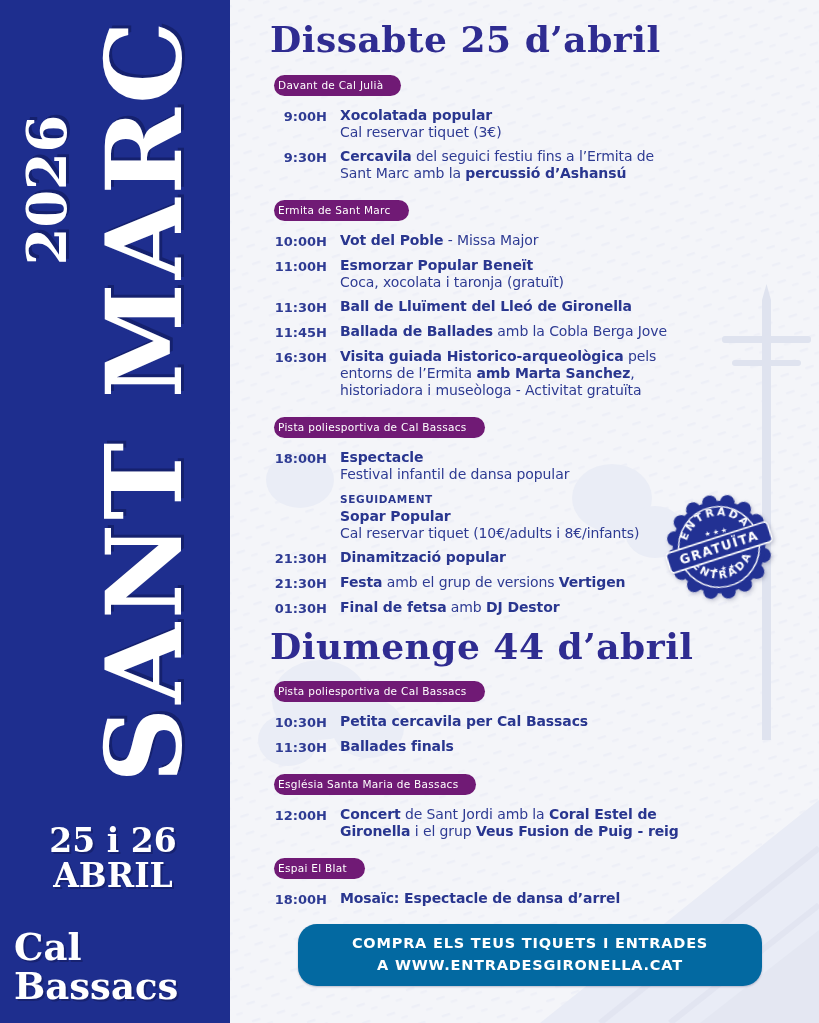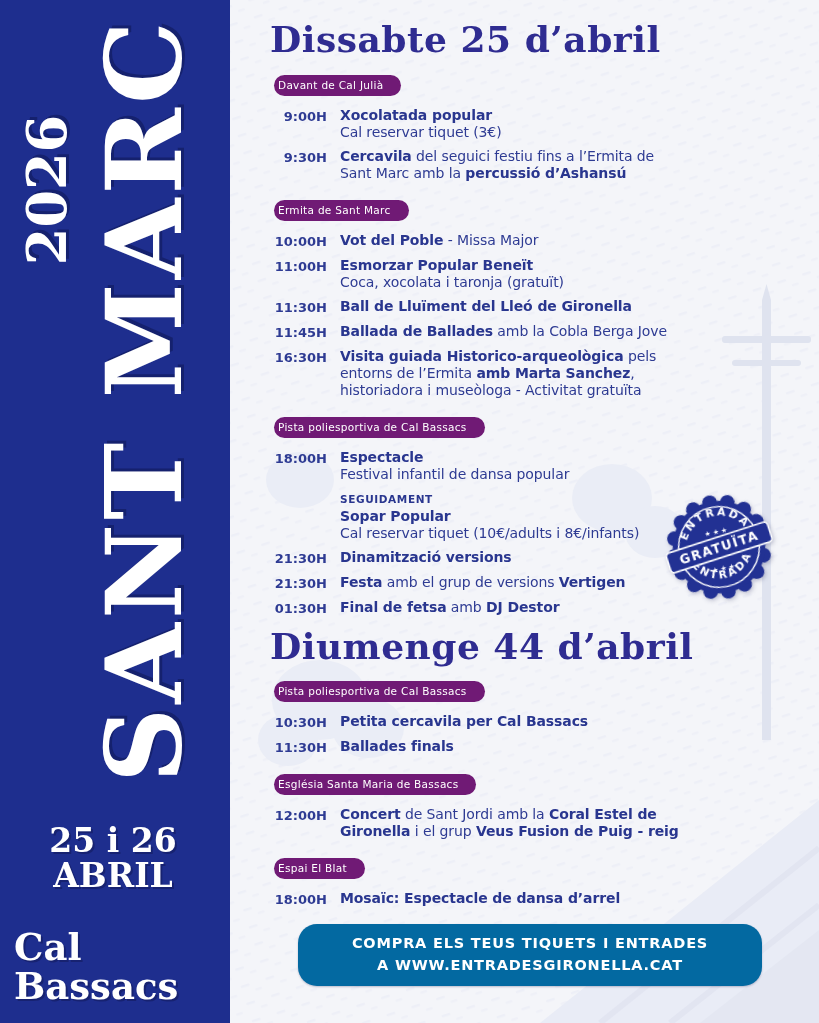--- a/index.html
+++ b/index.html
@@ -165,21 +165,21 @@
           <div class="time">18:00H</div>
           <div class="desc"><span class="b">Espectacle</span><span class="">
 Festival infantil de dansa popular</span></div>
         </div><div class="event">
           <div class="time"></div>
           <div class="desc"><span class="b sm">SEGUIDAMENT</span><span class="">
 </span><span class="b">Sopar Popular</span><span class="">
 Cal reservar tiquet (10€/adults i 8€/infants)</span></div>
         </div><div class="event">
           <div class="time">21:30H</div>
-          <div class="desc"><span class="b">Dinamització versions</span></div>
+          <div class="desc"><span class="b">Dinamització popular</span></div>
         </div><div class="event">
           <div class="time">21:30H</div>
           <div class="desc"><span class="b">Festa</span><span class=""> amb el grup de versions </span><span class="b">Vertigen</span></div>
         </div><div class="event">
           <div class="time">01:30H</div>
           <div class="desc"><span class="b">Final de fetsa</span><span class=""> amb </span><span class="b">DJ Destor</span></div>
         </div><div class="day-title">Diumenge 44 d’abril</div><div class="loc-pill">Pista poliesportiva de Cal Bassacs</div><div class="event">
           <div class="time">10:30H</div>
           <div class="desc"><span class="b">Petita cercavila per Cal Bassacs</span></div>
         </div><div class="event">

